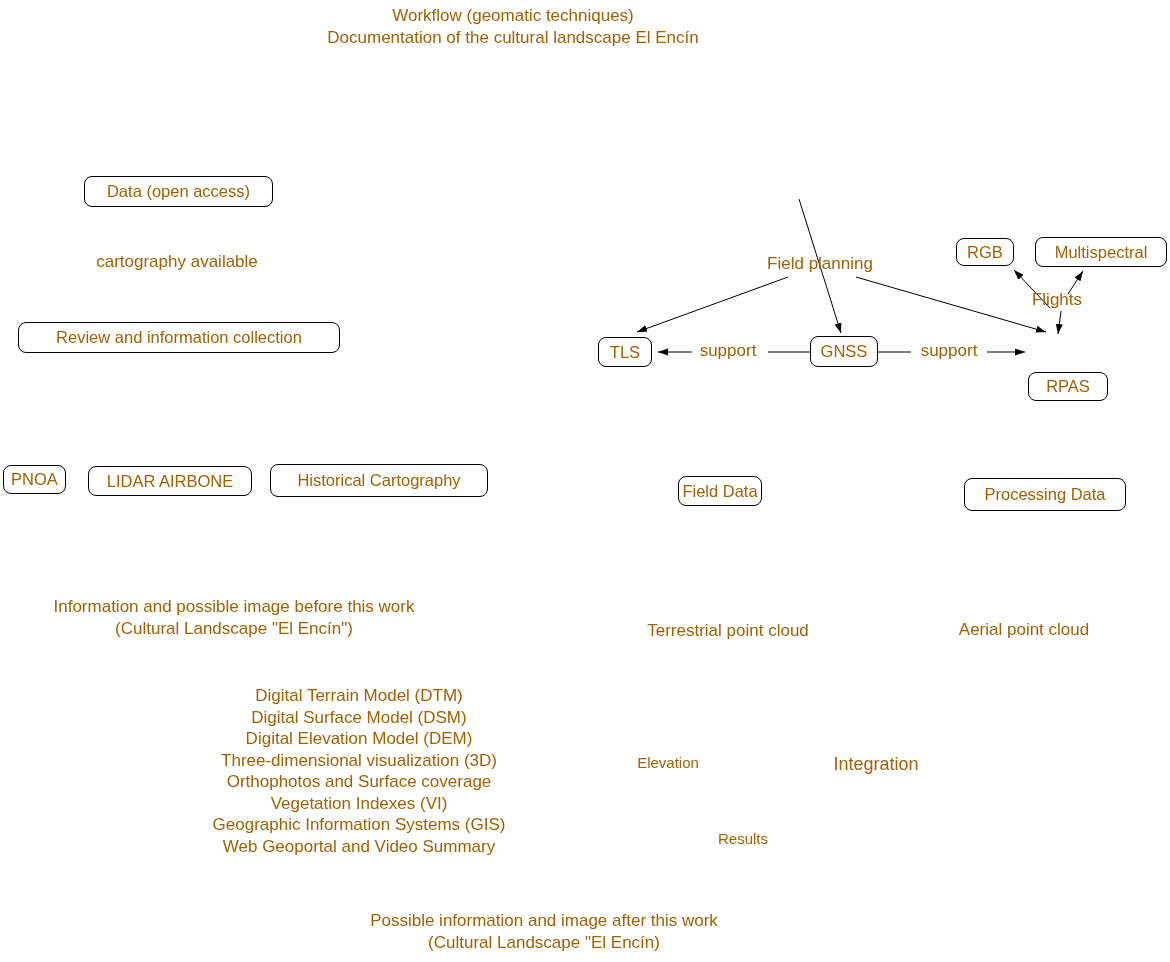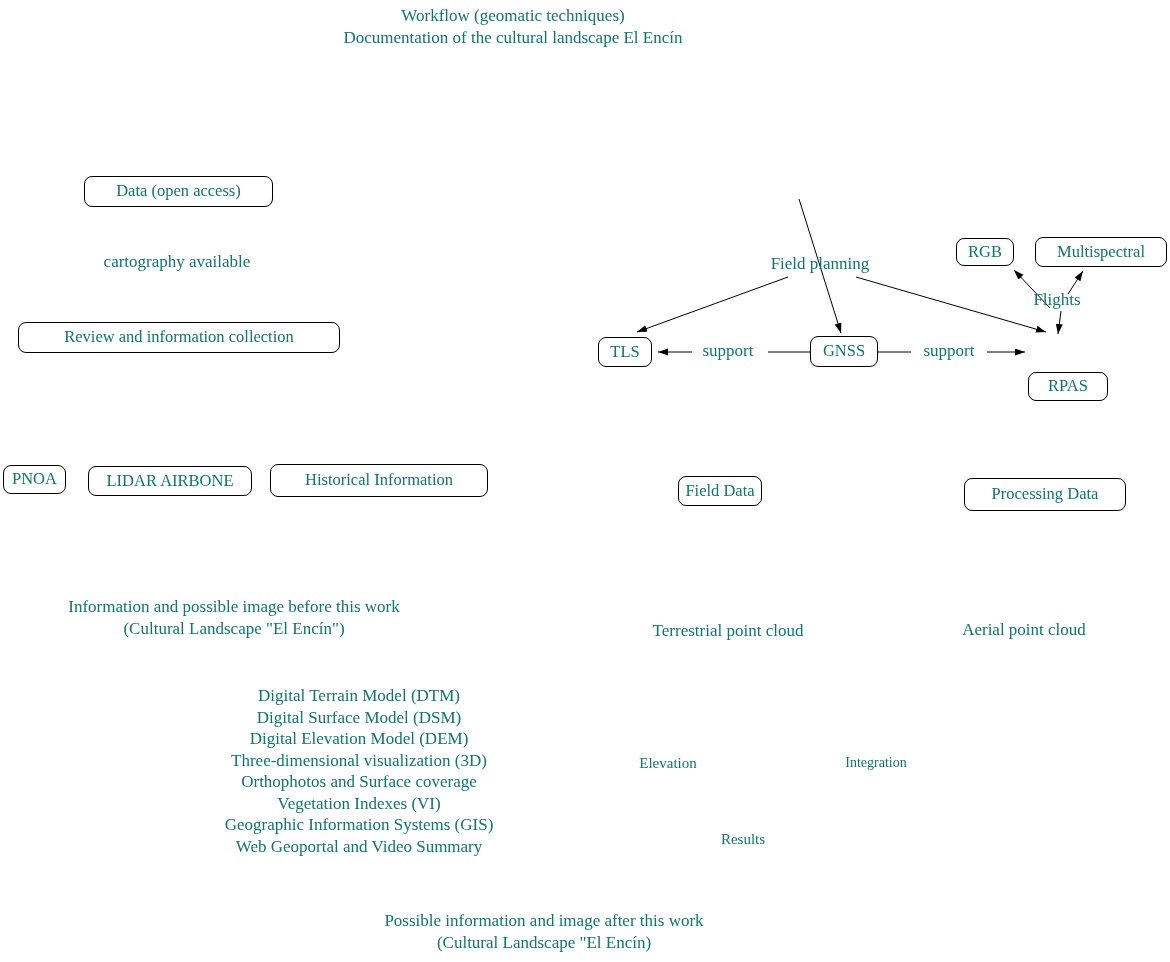--- a/index.html
+++ b/index.html
@@ -1,34 +1,34 @@
 <!DOCTYPE html>
 <html><head>
 <meta charset="utf-8">
 <style>
   html,body{margin:0;padding:0;background:#ffffff;}
   .stage{
     position:relative;width:1170px;height:962px;background:#ffffff;
-    font-family:Liberation Serif, serif;color:#0f766e;overflow:hidden;border-radius:14px;
+    font-family:Liberation Sans, sans-serif;color:#a16207;overflow:hidden;border-radius:14px;
   }
   .node{
     position:absolute;box-sizing:border-box;border:1px solid #000;border-radius:8px;
     background:#fff;display:flex;align-items:center;justify-content:center;
     font-size:16.5px;white-space:nowrap;line-height:1;
   }
   .label{
     position:absolute;white-space:nowrap;font-size:17px;line-height:1.1;
     transform:translateX(-50%);
   }
   .tblock{
     position:absolute;text-align:center;font-size:17px;line-height:22px;
     transform:translateX(-50%);white-space:nowrap;
   }
   .small{font-size:15px;}
-  .big{font-size:14px;}
+  .big{font-size:18px;}
   #connectors{position:absolute;left:0;top:0;pointer-events:none;}
 </style>
 </head>
 <body>
 
 <div class="stage">
 
   <svg id="connectors" width="1170" height="962" viewBox="0 0 1170 962">
     <defs>
       <marker id="ah" markerUnits="userSpaceOnUse" markerWidth="11" markerHeight="8" refX="10" refY="3.5" orient="auto">
@@ -54,21 +54,21 @@
 
   <div class="node" style="left:84px;top:176px;width:189px;height:31px;">Data (open access)</div>
   <div class="node" style="left:18px;top:322px;width:322px;height:31px;">Review and information collection</div>
   <div class="node" style="left:956px;top:238px;width:58px;height:28px;text-align:right;">RGB</div>
   <div class="node" style="left:1035px;top:237px;width:132px;height:30px;">Multispectral</div>
   <div class="node" style="left:598px;top:337px;width:54px;height:30px;">TLS</div>
   <div class="node" style="left:810px;top:336px;width:68px;height:31px;">GNSS</div>
   <div class="node" style="left:1028px;top:336px;width:80px;height:29px;margin-top:36px;">RPAS</div>
   <div class="node" style="left:3px;top:465px;width:63px;height:29px;">PNOA</div>
   <div class="node" style="left:88px;top:466px;width:164px;height:30px;">LIDAR AIRBONE</div>
-  <div class="node" style="left:270px;top:464px;width:218px;height:33px;">Historical Information</div>
+  <div class="node" style="left:270px;top:464px;width:218px;height:33px;">Historical Cartography</div>
   <div class="node" style="left:678px;top:476px;width:84px;height:30px;">Field Data</div>
   <div class="node" style="left:964px;top:478px;width:162px;height:33px;">Processing Data</div>
 
   <div class="label" style="left:177px;top:253px;">cartography available</div>
   <div class="label" style="left:820px;top:255px;">Field planning</div>
   <div class="label" style="left:728px;top:342px;">support</div>
   <div class="label" style="left:949px;top:342px;">support</div>
   <div class="label" style="left:1057px;top:291px;">Flights</div>
   <div class="label" style="left:728px;top:622px;">Terrestrial point cloud</div>
   <div class="label" style="left:1024px;top:621px;">Aerial point cloud</div>

